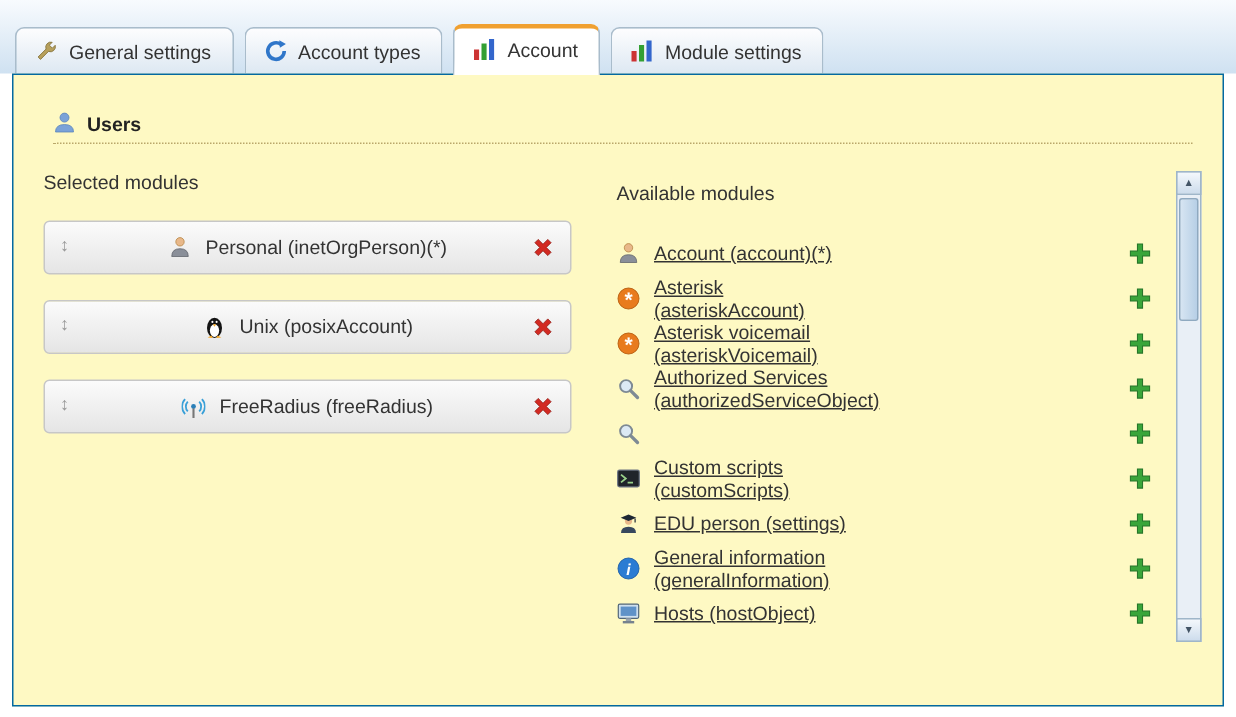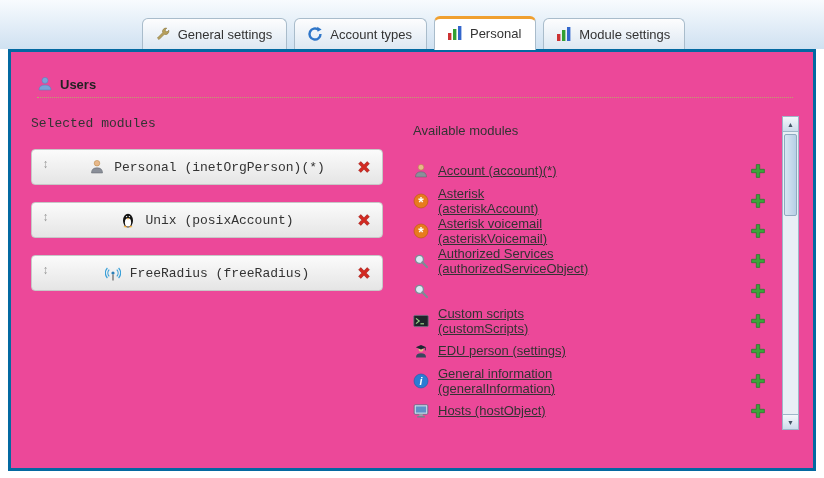--- a/index.html
+++ b/index.html
@@ -1,45 +1,45 @@
 <!DOCTYPE html>
 <html><head>
 <meta charset="utf-8">
 <style>
   * { box-sizing: border-box; }
   html,body { margin:0; padding:0; background:#fff; }
   body { font-family:"Liberation Sans","DejaVu Sans",sans-serif; font-size:13px; color:#333; }
   .page { width:824px; height:478px; overflow:hidden; background:#fff; position:relative; }
 
   
-  .header { height:49px; background:linear-gradient(#f8fbfe,#cfe1f1); display:flex; align-items:flex-end; padding-left:10px;justify-content:center; }
+  .header { height:49px; background:linear-gradient(#f8fbfe,#cfe1f1); display:flex; align-items:flex-end; padding-left:10px; }
   .tab { display:flex; align-items:center; gap:7px; padding:7px 14px 7px 12px;
          border:1px solid #a9bccb; border-bottom:none; border-radius:6px 6px 0 0;
          background:linear-gradient(#fdfdfe,#dde8f2); margin-right:7px; cursor:pointer;
          color:#333; position:relative; white-space:nowrap; }
   .tab.active { background:#fff; border-top:3px solid #f0a030; padding-top:6px; padding-bottom:9px;
                 margin-bottom:-1px; z-index:3; }
   .tab-icon { width:16px; height:16px; display:inline-block; }
 
   
-  .panel { margin:0 8px; border:3px solid #0369a1; background:#ec4899; height:422px; position:relative; z-index:1; }
+  .panel { margin:0 8px; border:1px solid #0369a1; background:#fef9c3; height:422px; position:relative; z-index:1; }
 
   .section-head { margin:24px 20px 0 26px; padding-bottom:5px; border-bottom:1px dotted #b9a76a;
                   display:flex; align-items:center; gap:7px; font-weight:bold; color:#222; }
   .section-head .sh-icon { width:16px; height:16px; display:inline-block; }
 
   .columns { display:flex; padding:18px 14px 0 20px; }
-  .left-col { width:352px; margin-right:30px;font-family:Liberation Mono, monospace; }
+  .left-col { width:352px; margin-right:30px; }
   .right-col { flex:1; display:flex; align-items:center; }
   .col-head { margin-bottom:18px; color:#333; }
 
   .sel-item { display:flex; align-items:center; height:36px; padding:0 10px;
               background:linear-gradient(#fbfbfb,#e5e5e5); border:1px solid #c7c7c7;
               border-radius:4px; margin-bottom:17px; }
-  .sel-mid { flex:1; display:flex; align-items:center; justify-content:center; gap:9px; }
+  .sel-mid { flex:1; display:flex; align-items:flex-start; justify-content:center; gap:9px; }
   .mod-icon { width:16px; height:16px; display:inline-block; flex:none; }
   .mod-icon svg, .tab-icon svg, .sh-icon svg, .btn-icon svg { width:100%; height:100%; display:block; }
   [data-icon="drag-icon"] { color:#999; font-size:12px; line-height:1; width:auto; cursor:grab; }
   .btn-icon { width:16px; height:16px; display:inline-block; cursor:pointer; flex:none; }
 
   .avail-list { flex:1; padding-top:2px; }
   .avail-item { display:flex; align-items:center; gap:9px; height:30px;text-decoration:underline; }
   .avail-item .lbl { flex:1; color:#333; }
   .avail-item .btn-icon { margin-right:12px; }
 
@@ -79,21 +79,21 @@
       <span class="lbl">Account types</span>
     </div>
     <div class="tab active">
       <span class="tab-icon" data-icon="chart-icon">
           <svg viewBox="0 0 16 16">
             <rect x="1" y="8" width="3.4" height="7" fill="#cc3333"></rect>
             <rect x="6" y="4" width="3.4" height="11" fill="#33a033"></rect>
             <rect x="11" y="1" width="3.4" height="14" fill="#3366cc"></rect>
           </svg>
         </span>
-      <span class="lbl">Personal</span>
+      <span class="lbl">Account</span>
     </div>
     <div class="tab">
       <span class="tab-icon" data-icon="chart-icon">
           <svg viewBox="0 0 16 16">
             <rect x="1" y="8" width="3.4" height="7" fill="#cc3333"></rect>
             <rect x="6" y="4" width="3.4" height="11" fill="#33a033"></rect>
             <rect x="11" y="1" width="3.4" height="14" fill="#3366cc"></rect>
           </svg>
         </span>
       <span class="lbl">Module settings</span>

